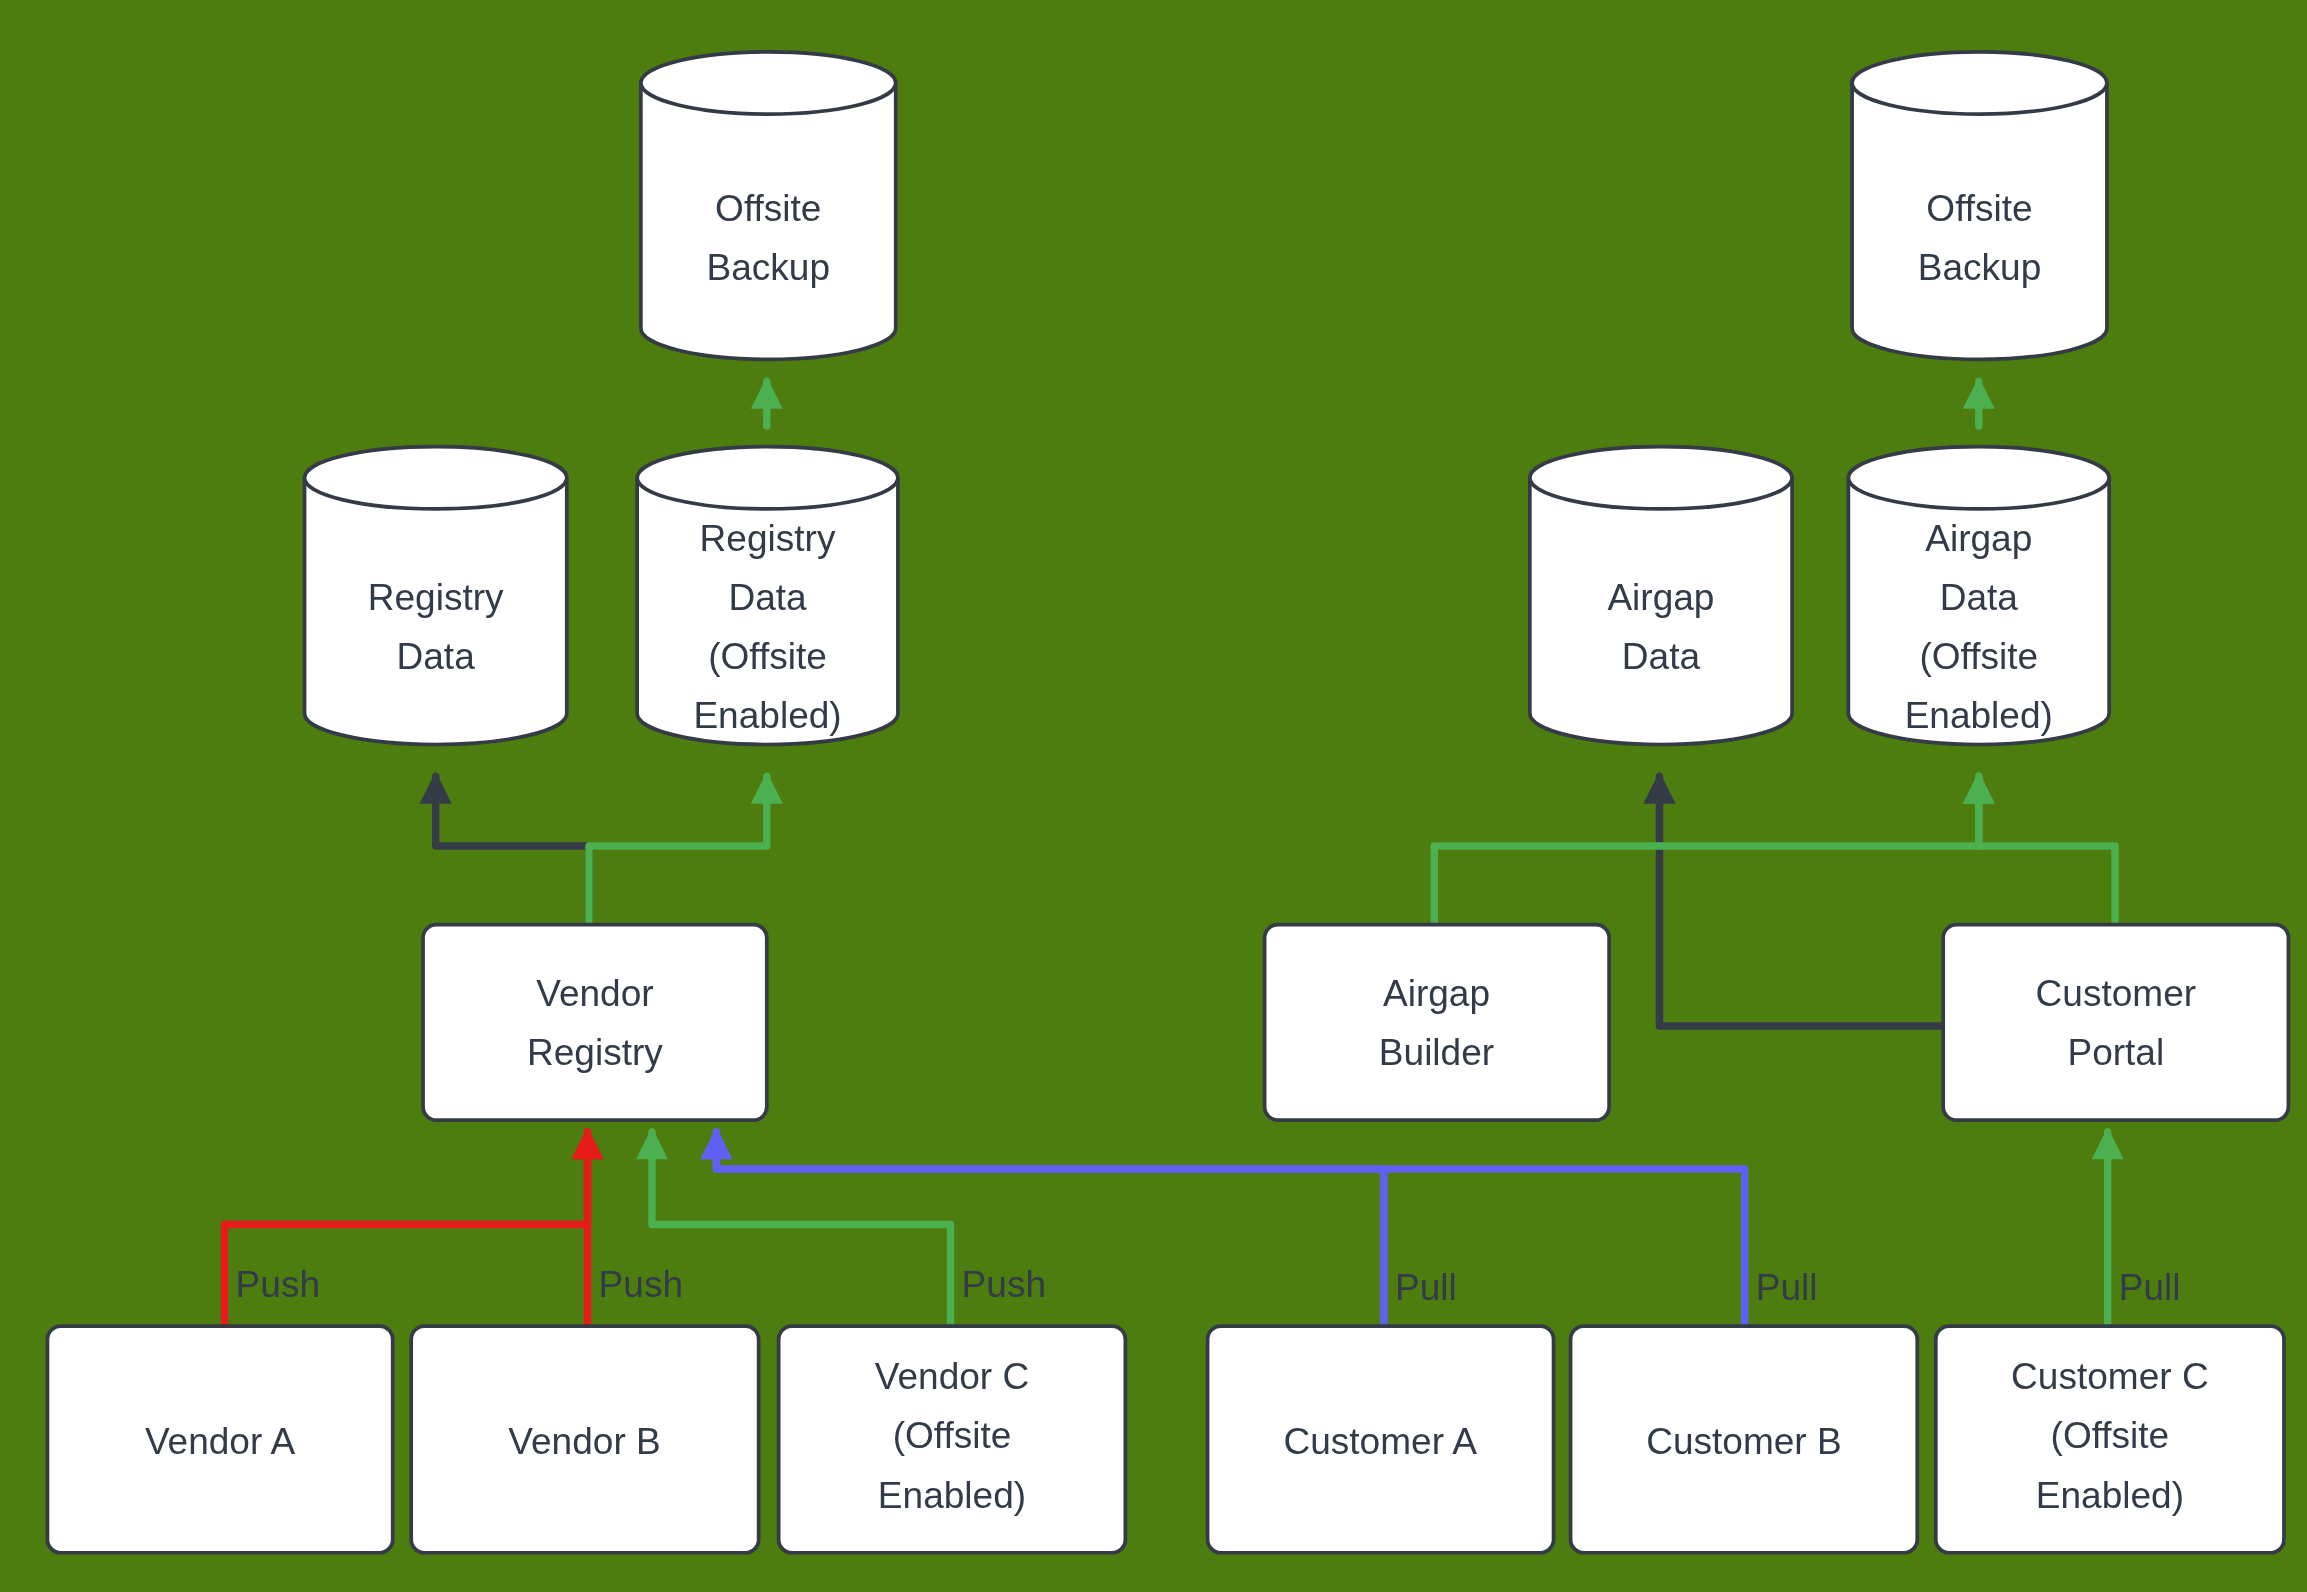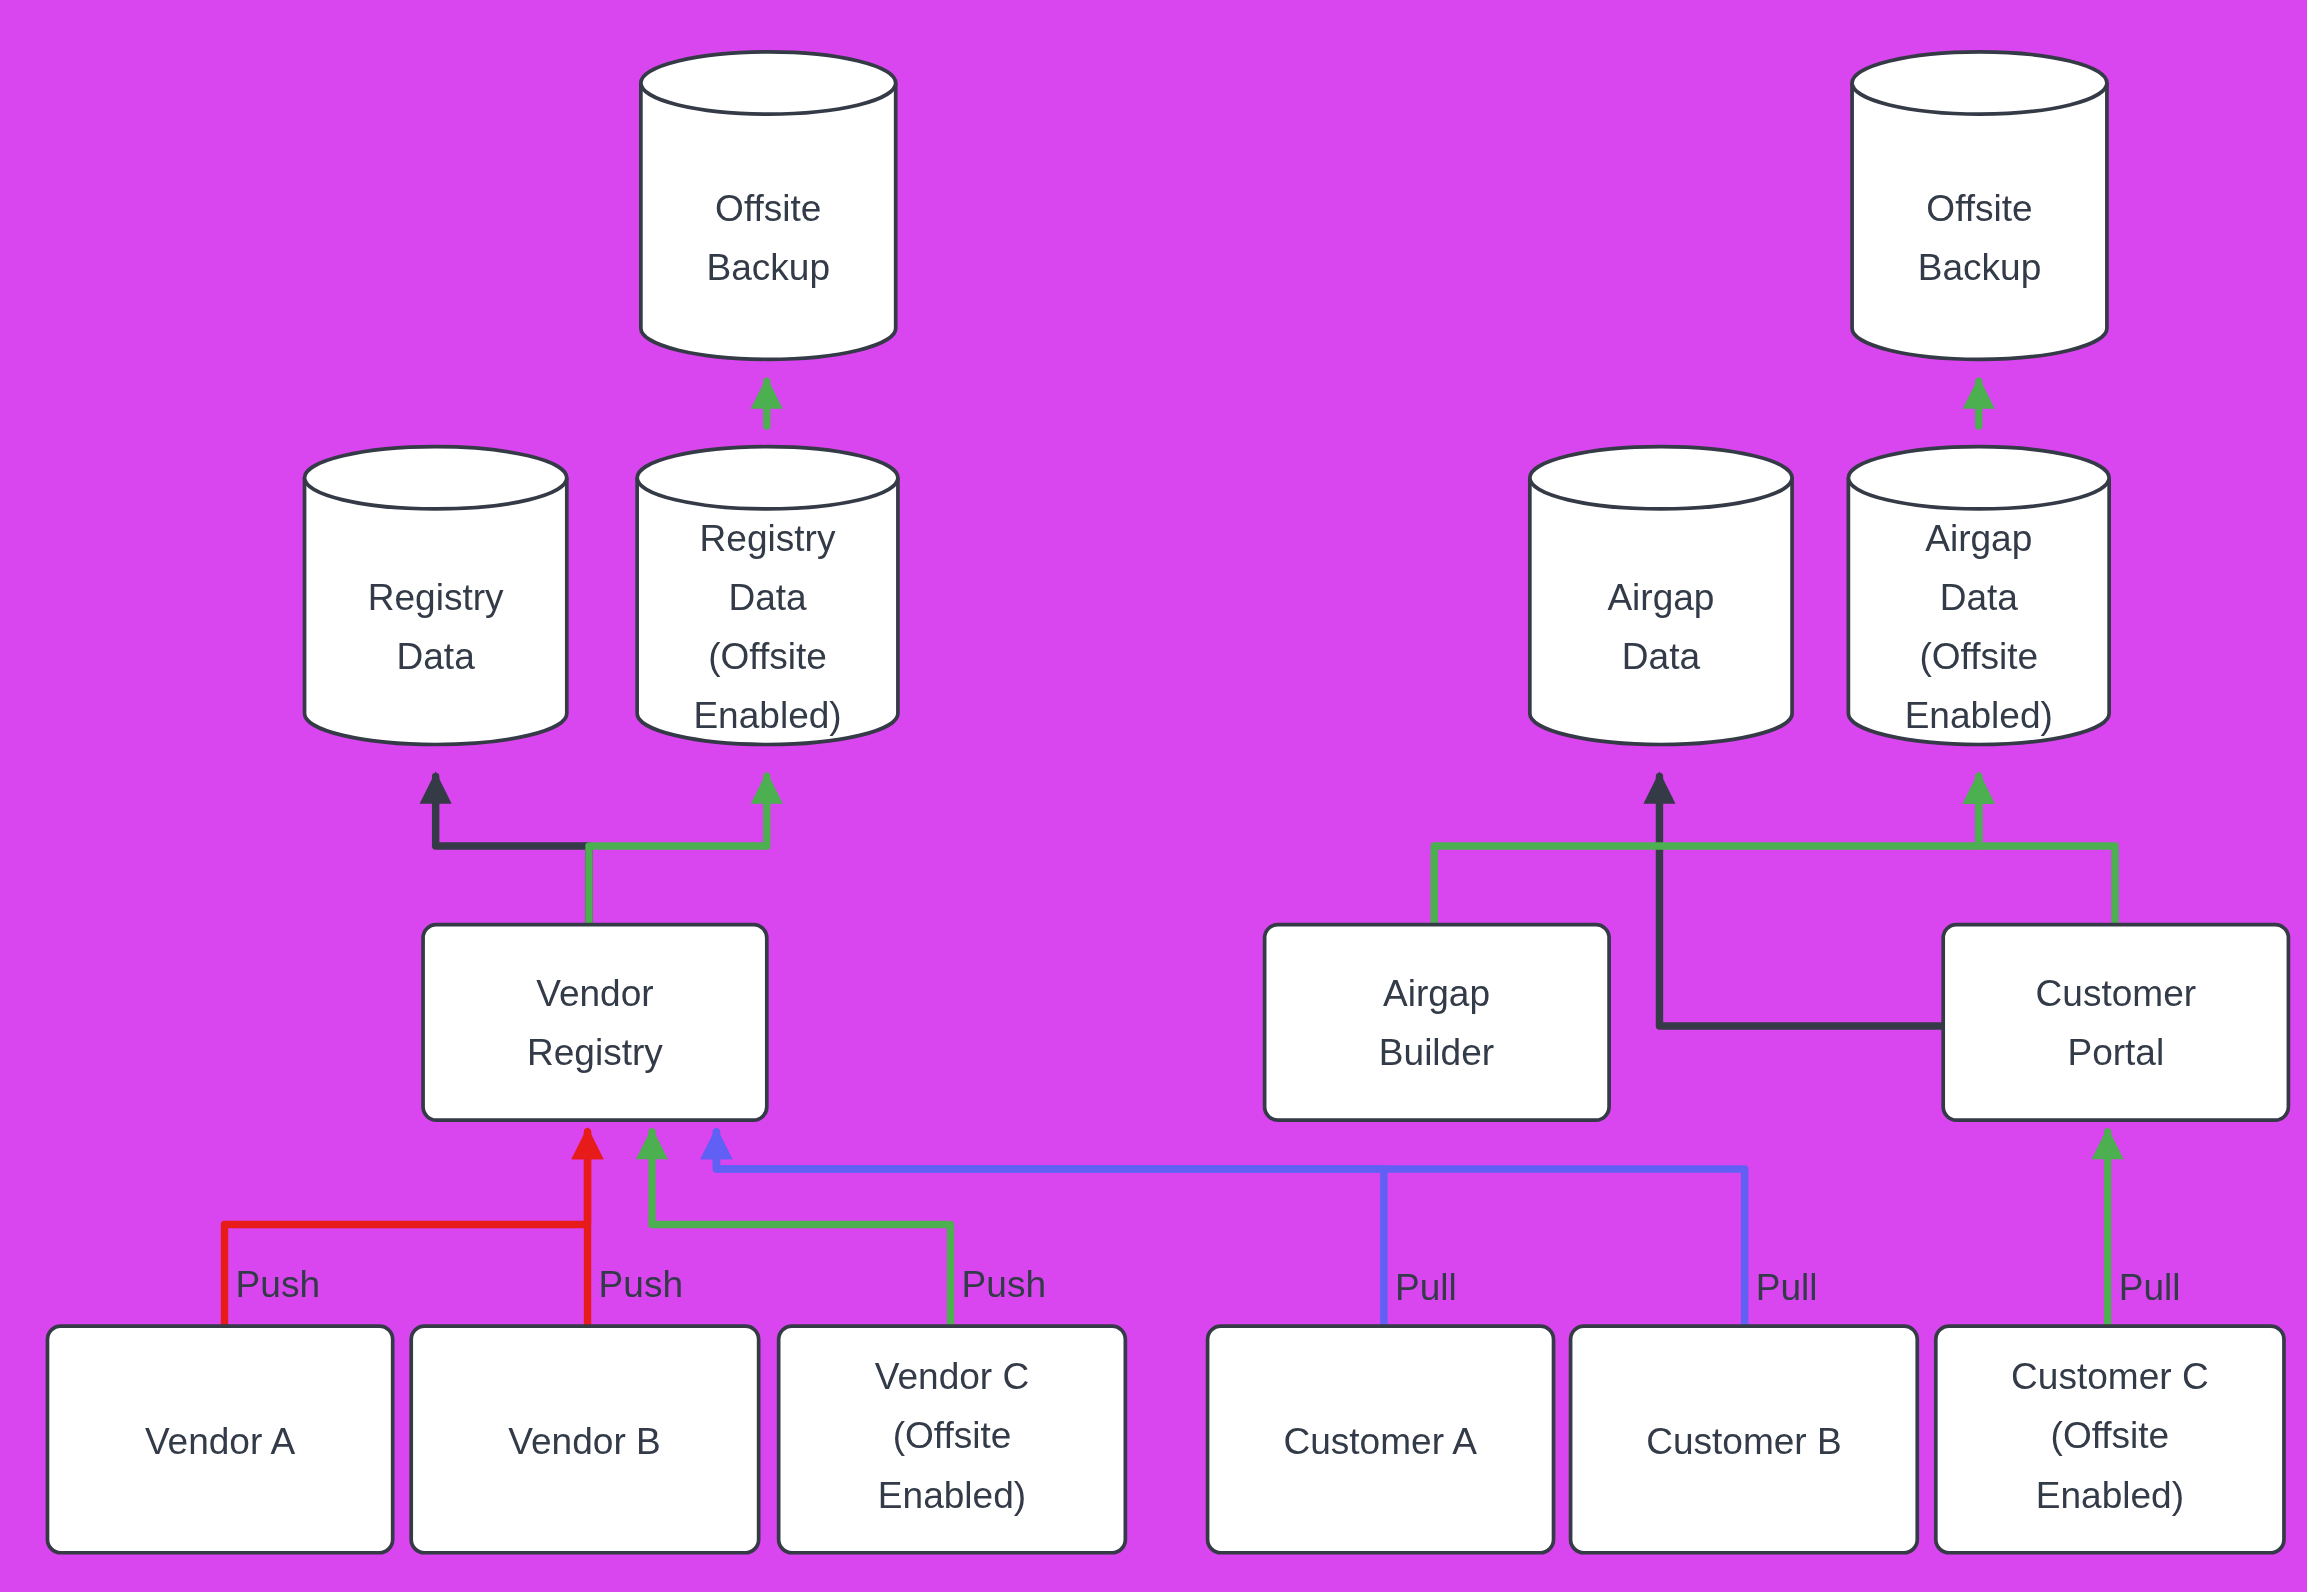--- a/index.html
+++ b/index.html
@@ -10,21 +10,21 @@
   body {
     width: 2307px;
     height: 1592px;
     overflow: hidden;
     font-family: "Liberation Sans", sans-serif;
   }
   #diagram-root {
     position: relative;
     width: 2307px;
     height: 1592px;
-    background: #d946ef;
+    background: #4d7c0f;
   }
   svg#diagram-canvas {
     position: absolute;
     top: 0;
     left: 0;
     width: 2307px;
     height: 1592px;
     display: block;
   }
   .node-shape {

